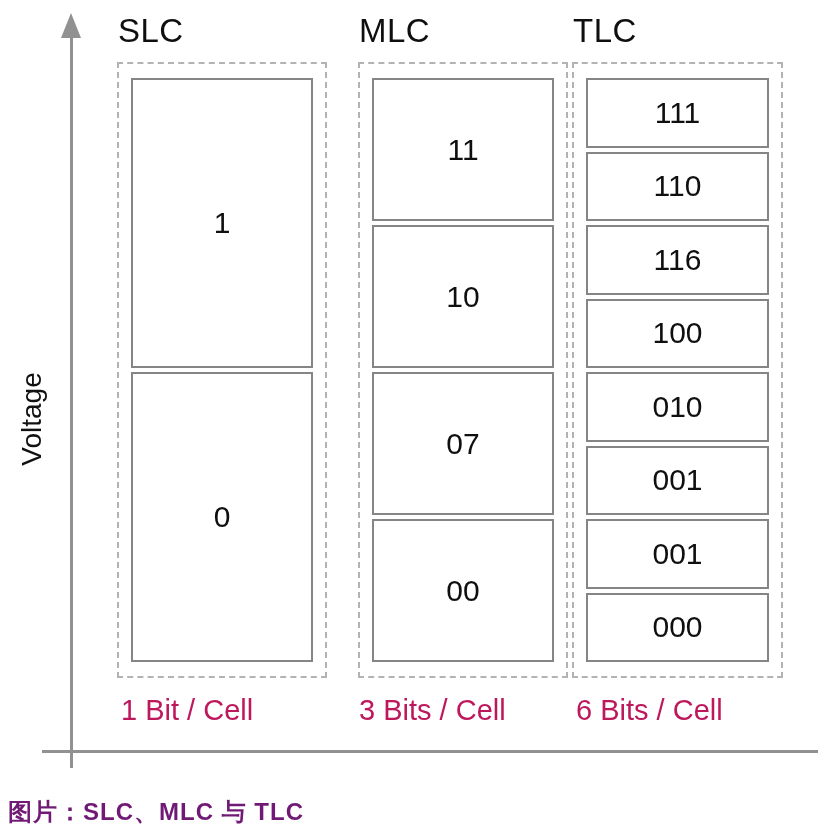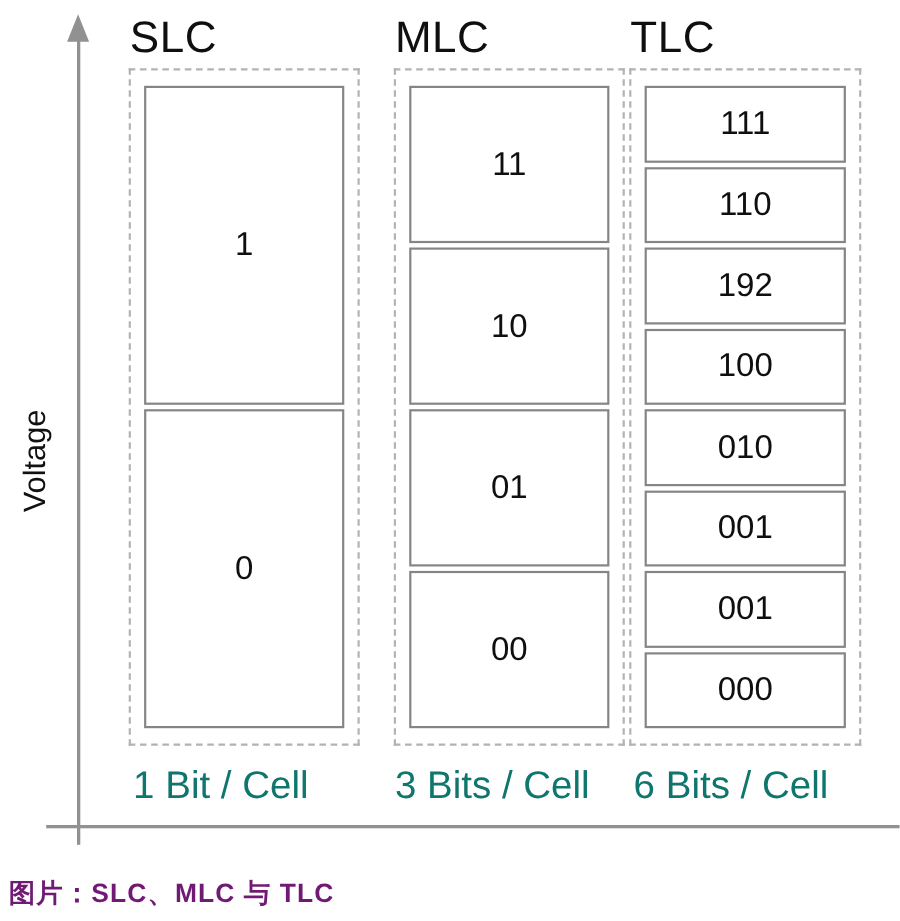--- a/index.html
+++ b/index.html
@@ -61,21 +61,21 @@
     height: 760px;
   }
   .col-slc { left: 117px; width: 210px; }
   .col-mlc { left: 358px; width: 210px; }
   .col-tlc { left: 572px; width: 211px; }
 
   .col-header {
     position: absolute;
     left: 1px;
     top: 12px;
-    font-size: 40px;
+    font-size: 33px;
     color: #0f0f0f;
     letter-spacing: 0.5px;
   }
   .cell-group {
     position: absolute;
     left: 0;
     top: 62px;
     width: 100%;
     height: 616px;
     box-sizing: border-box;
@@ -93,23 +93,23 @@
     display: flex;
     align-items: center;
     justify-content: center;
     font-size: 30px;
     color: #0f0f0f;
   }
   .col-caption {
     position: absolute;
     left: 4px;
     top: 694px;
-    font-size: 35px;
+    font-size: 29px;
     white-space: nowrap;
-    color: #0f766e;
+    color: #be185d;
   }
   .col-mlc .col-caption { left: 1px; }
 
   
   .figure-caption {
     position: absolute;
     left: 8px;
     top: 796px;
     font-size: 24px;
     font-weight: bold;
@@ -136,32 +136,32 @@
         <div class="cell-box">0</div>
       </div>
     <div class="col-caption">1 Bit / Cell</div>
   </div>
 
   <div class="col col-mlc">
     <div class="col-header">MLC</div>
     <div class="cell-group">
         <div class="cell-box">11</div>
         <div class="cell-box">10</div>
-        <div class="cell-box">01</div>
+        <div class="cell-box">07</div>
         <div class="cell-box">00</div>
       </div>
     <div class="col-caption">3 Bits / Cell</div>
   </div>
 
   <div class="col col-tlc">
     <div class="col-header">TLC</div>
     <div class="cell-group">
         <div class="cell-box">111</div>
         <div class="cell-box">110</div>
-        <div class="cell-box">192</div>
+        <div class="cell-box">116</div>
         <div class="cell-box">100</div>
         <div class="cell-box">010</div>
         <div class="cell-box">001</div>
         <div class="cell-box">001</div>
         <div class="cell-box">000</div>
       </div>
     <div class="col-caption">6 Bits / Cell</div>
   </div>
 
   <div class="figure-caption">图片：SLC、MLC 与 TLC</div>

